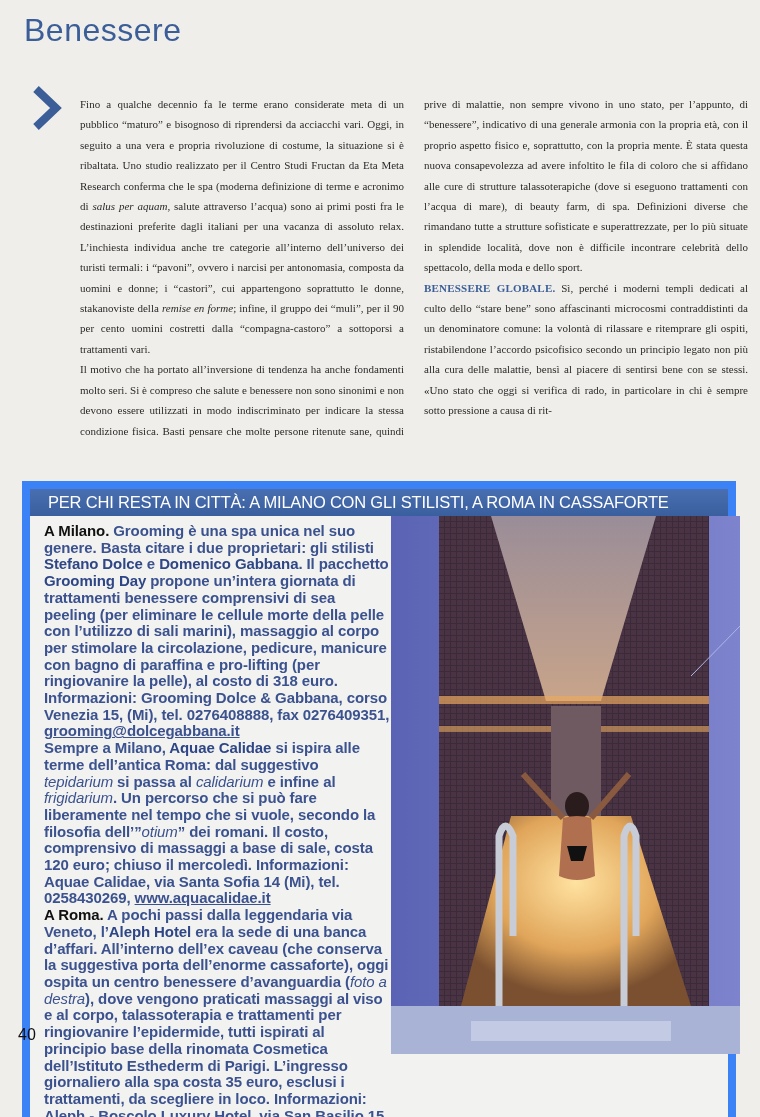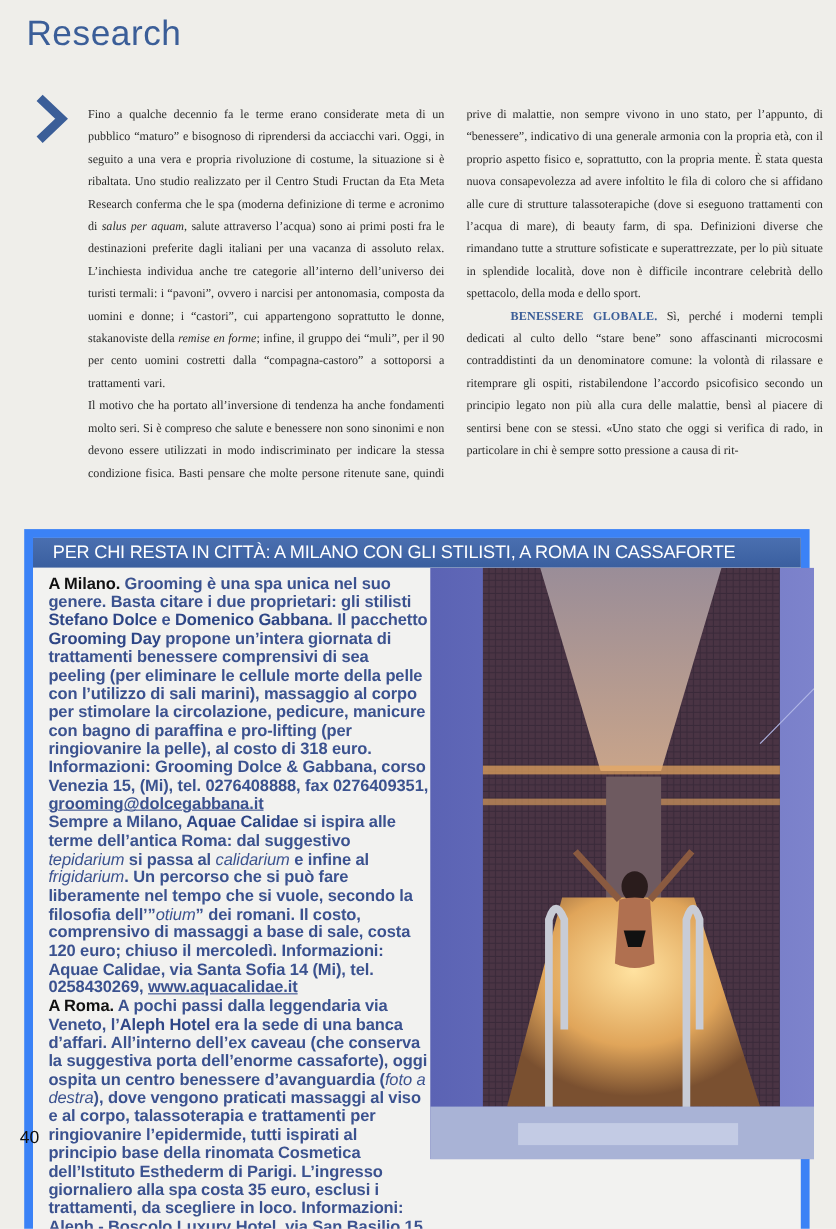--- a/index.html
+++ b/index.html
@@ -17,21 +17,21 @@
   .chevron {
     position: absolute; left: 30px; top: 85px; width: 34px; height: 46px;
   }
   .article {
     position: absolute; left: 80px; top: 94px; width: 668px;
     column-count: 2; column-gap: 20px;
     font-size: 11px; line-height: 20.4px; color: #2a2a2a;
     text-align: justify; hyphens: auto;
   }
   .article p { margin: 0; }
-  .article .lead { color: #3b5e98; font-weight: bold; letter-spacing: 0.2px; margin-left: 40px; }
+  .article .lead { color: #3b5e98; font-weight: bold; letter-spacing: 0.2px; }
   .box {
     position: absolute; left: 22px; top: 481px; width: 714px; height: 728px;
     border: 8px solid #3b82f6; background: #f2f2f0; box-sizing: border-box;
   }
   .box-header {
     height: 27px; background: #3d63a6;
     background: linear-gradient(#4a6fb0, #3a5f9f);
     color: #fff;
     font-family: "Liberation Sans", "DejaVu Sans", sans-serif;
     font-size: 16.5px; line-height: 27px; padding-left: 18px;
@@ -54,21 +54,21 @@
   }
   .page-number {
     position: absolute; left: 18px; top: 1026px;
     font-family: "Liberation Sans", "DejaVu Sans", sans-serif;
     font-size: 16px; color: #111;
   }
 </style>
 </head>
 <body>
 
-<div class="section-title">Research</div>
+<div class="section-title">Benessere</div>
 
 <svg class="chevron" viewBox="0 0 34 46">
   <path d="M6 4 L26 23 L6 42" fill="none" stroke="#3b5e98" stroke-width="8" stroke-linecap="butt" stroke-linejoin="miter"></path>
 </svg>
 
 <div class="article" id="article">
     <p><span>Fino a qualche decennio fa le terme erano considerate meta di un pubblico “maturo” e bisognoso di riprendersi da acciacchi vari. Oggi, in seguito a una vera e propria rivoluzione di costume, la situazione si è ribaltata. Uno studio realizzato per il Centro Studi Fructan da Eta Meta Research conferma che le spa (moderna definizione di terme e acronimo di </span><i>salus per aquam</i><span>, salute attraverso l’acqua) sono ai primi posti fra le destinazioni preferite dagli italiani per una vacanza di assoluto relax. L’inchiesta individua anche tre categorie all’interno dell’universo dei turisti termali: i “pavoni”, ovvero i narcisi per antonomasia, composta da uomini e donne; i “castori”, cui appartengono soprattutto le donne, stakanoviste della </span><i>remise en forme</i><span>; infine, il gruppo dei “muli”, per il 90 per cento uomini costretti dalla “compagna-castoro” a sottoporsi a trattamenti vari.</span></p>
     <p><span>Il motivo che ha portato all’inversione di tendenza ha anche fondamenti molto seri. Si è compreso che salute e benessere non sono sinonimi e non devono essere utilizzati in modo indiscriminato per indicare la stessa condizione fisica. Basti pensare che molte persone ritenute sane, quindi prive di malattie, non sempre vivono in uno stato, per l’appunto, di “benessere”, indicativo di una generale armonia con la propria età, con il proprio aspetto fisico e, soprattutto, con la propria mente. È stata questa nuova consapevolezza ad avere infoltito le fila di coloro che si affidano alle cure di strutture talassoterapiche (dove si eseguono trattamenti con l’acqua di mare), di beauty farm, di spa. Definizioni diverse che rimandano tutte a strutture sofisticate e superattrezzate, per lo più situate in splendide località, dove non è difficile incontrare celebrità dello spettacolo, della moda e dello sport.</span></p>
     <p><span class="lead">BENESSERE GLOBALE.</span><span> Sì, perché i moderni templi dedicati al culto dello “stare bene” sono affascinanti microcosmi contraddistinti da un denominatore comune: la volontà di rilassare e ritemprare gli ospiti, ristabilendone l’accordo psicofisico secondo un principio legato non più alla cura delle malattie, bensì al piacere di sentirsi bene con se stessi. «Uno stato che oggi si verifica di rado, in particolare in chi è sempre sotto pressione a causa di rit-</span></p>
   </div>

